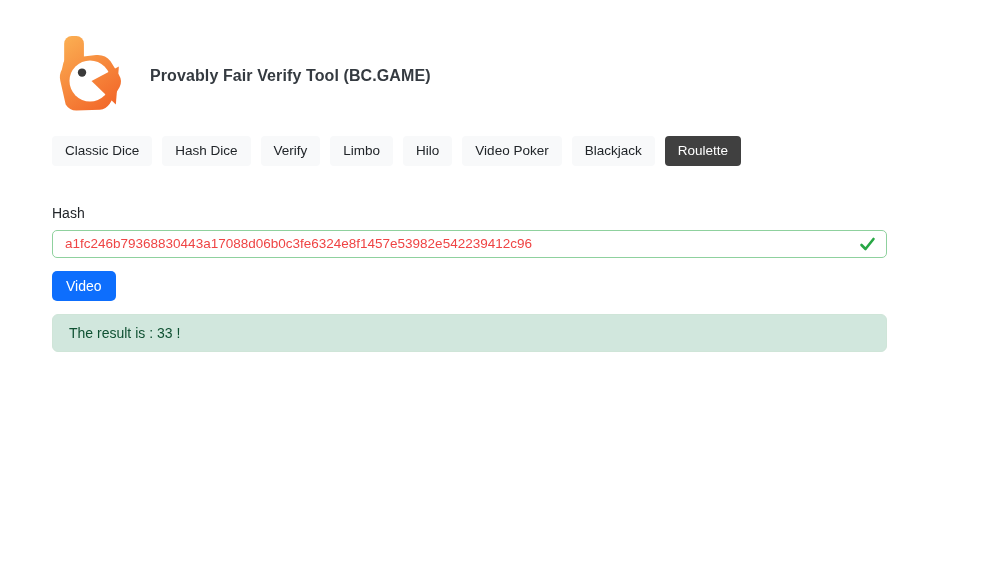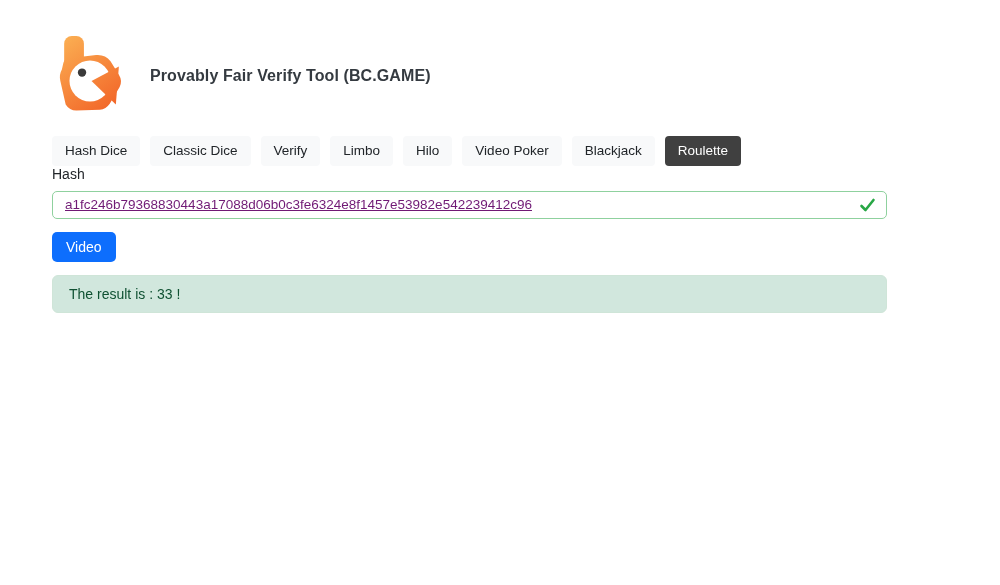--- a/index.html
+++ b/index.html
@@ -43,40 +43,39 @@
     padding: 8px 13px;
     border-radius: 4px;
     cursor: pointer;
     white-space: nowrap;
   }
   .tab.active {
     background: #404040;
     color: #ffffff;
   }
   
-  .verify-section { width: 835px; }
+  .verify-section { margin-top: 39px; width: 835px; }
   .field-label {
     display: block;
     font-size: 14px;
     color: #212529;
     margin-bottom: 9px;
   }
   .input-wrap { position: relative; width: 100%; }
   .hash-input {
     width: 100%;
     height: 28px;
     border: 1px solid #8fd19e;
     border-radius: 5px;
     padding: 0 34px 0 12px;
     font-family: inherit;
     font-size: 13.5px;
-    color: #701a75;
+    color: #ef4444;
     outline: none;
     background: #ffffff;
-    text-decoration: underline;
   }
   .valid-check {
     position: absolute;
     right: 11px;
     top: 50%;
     transform: translateY(-50%);
     width: 17px;
     height: 17px;
     pointer-events: none;
   }
@@ -136,22 +135,22 @@
 
         <path d="M 52,64 L 88,45 L 84,95 Z" fill="url(#bcg)"></path>
 
         <circle cx="39.5" cy="53" r="5.5" fill="#3b3b3b"></circle>
       </svg>
     </div>
     <h1 class="page-title">Provably Fair Verify Tool (BC.GAME)</h1>
   </div>
 
   <div class="tabs">
+    <button class="tab">Classic Dice</button>
     <button class="tab">Hash Dice</button>
-    <button class="tab">Classic Dice</button>
     <button class="tab">Verify</button>
     <button class="tab">Limbo</button>
     <button class="tab">Hilo</button>
     <button class="tab">Video Poker</button>
     <button class="tab">Blackjack</button>
     <button class="tab active">Roulette</button>
   </div>
 
   <div class="verify-section">
     <label class="field-label" for="hash-input">Hash</label>

